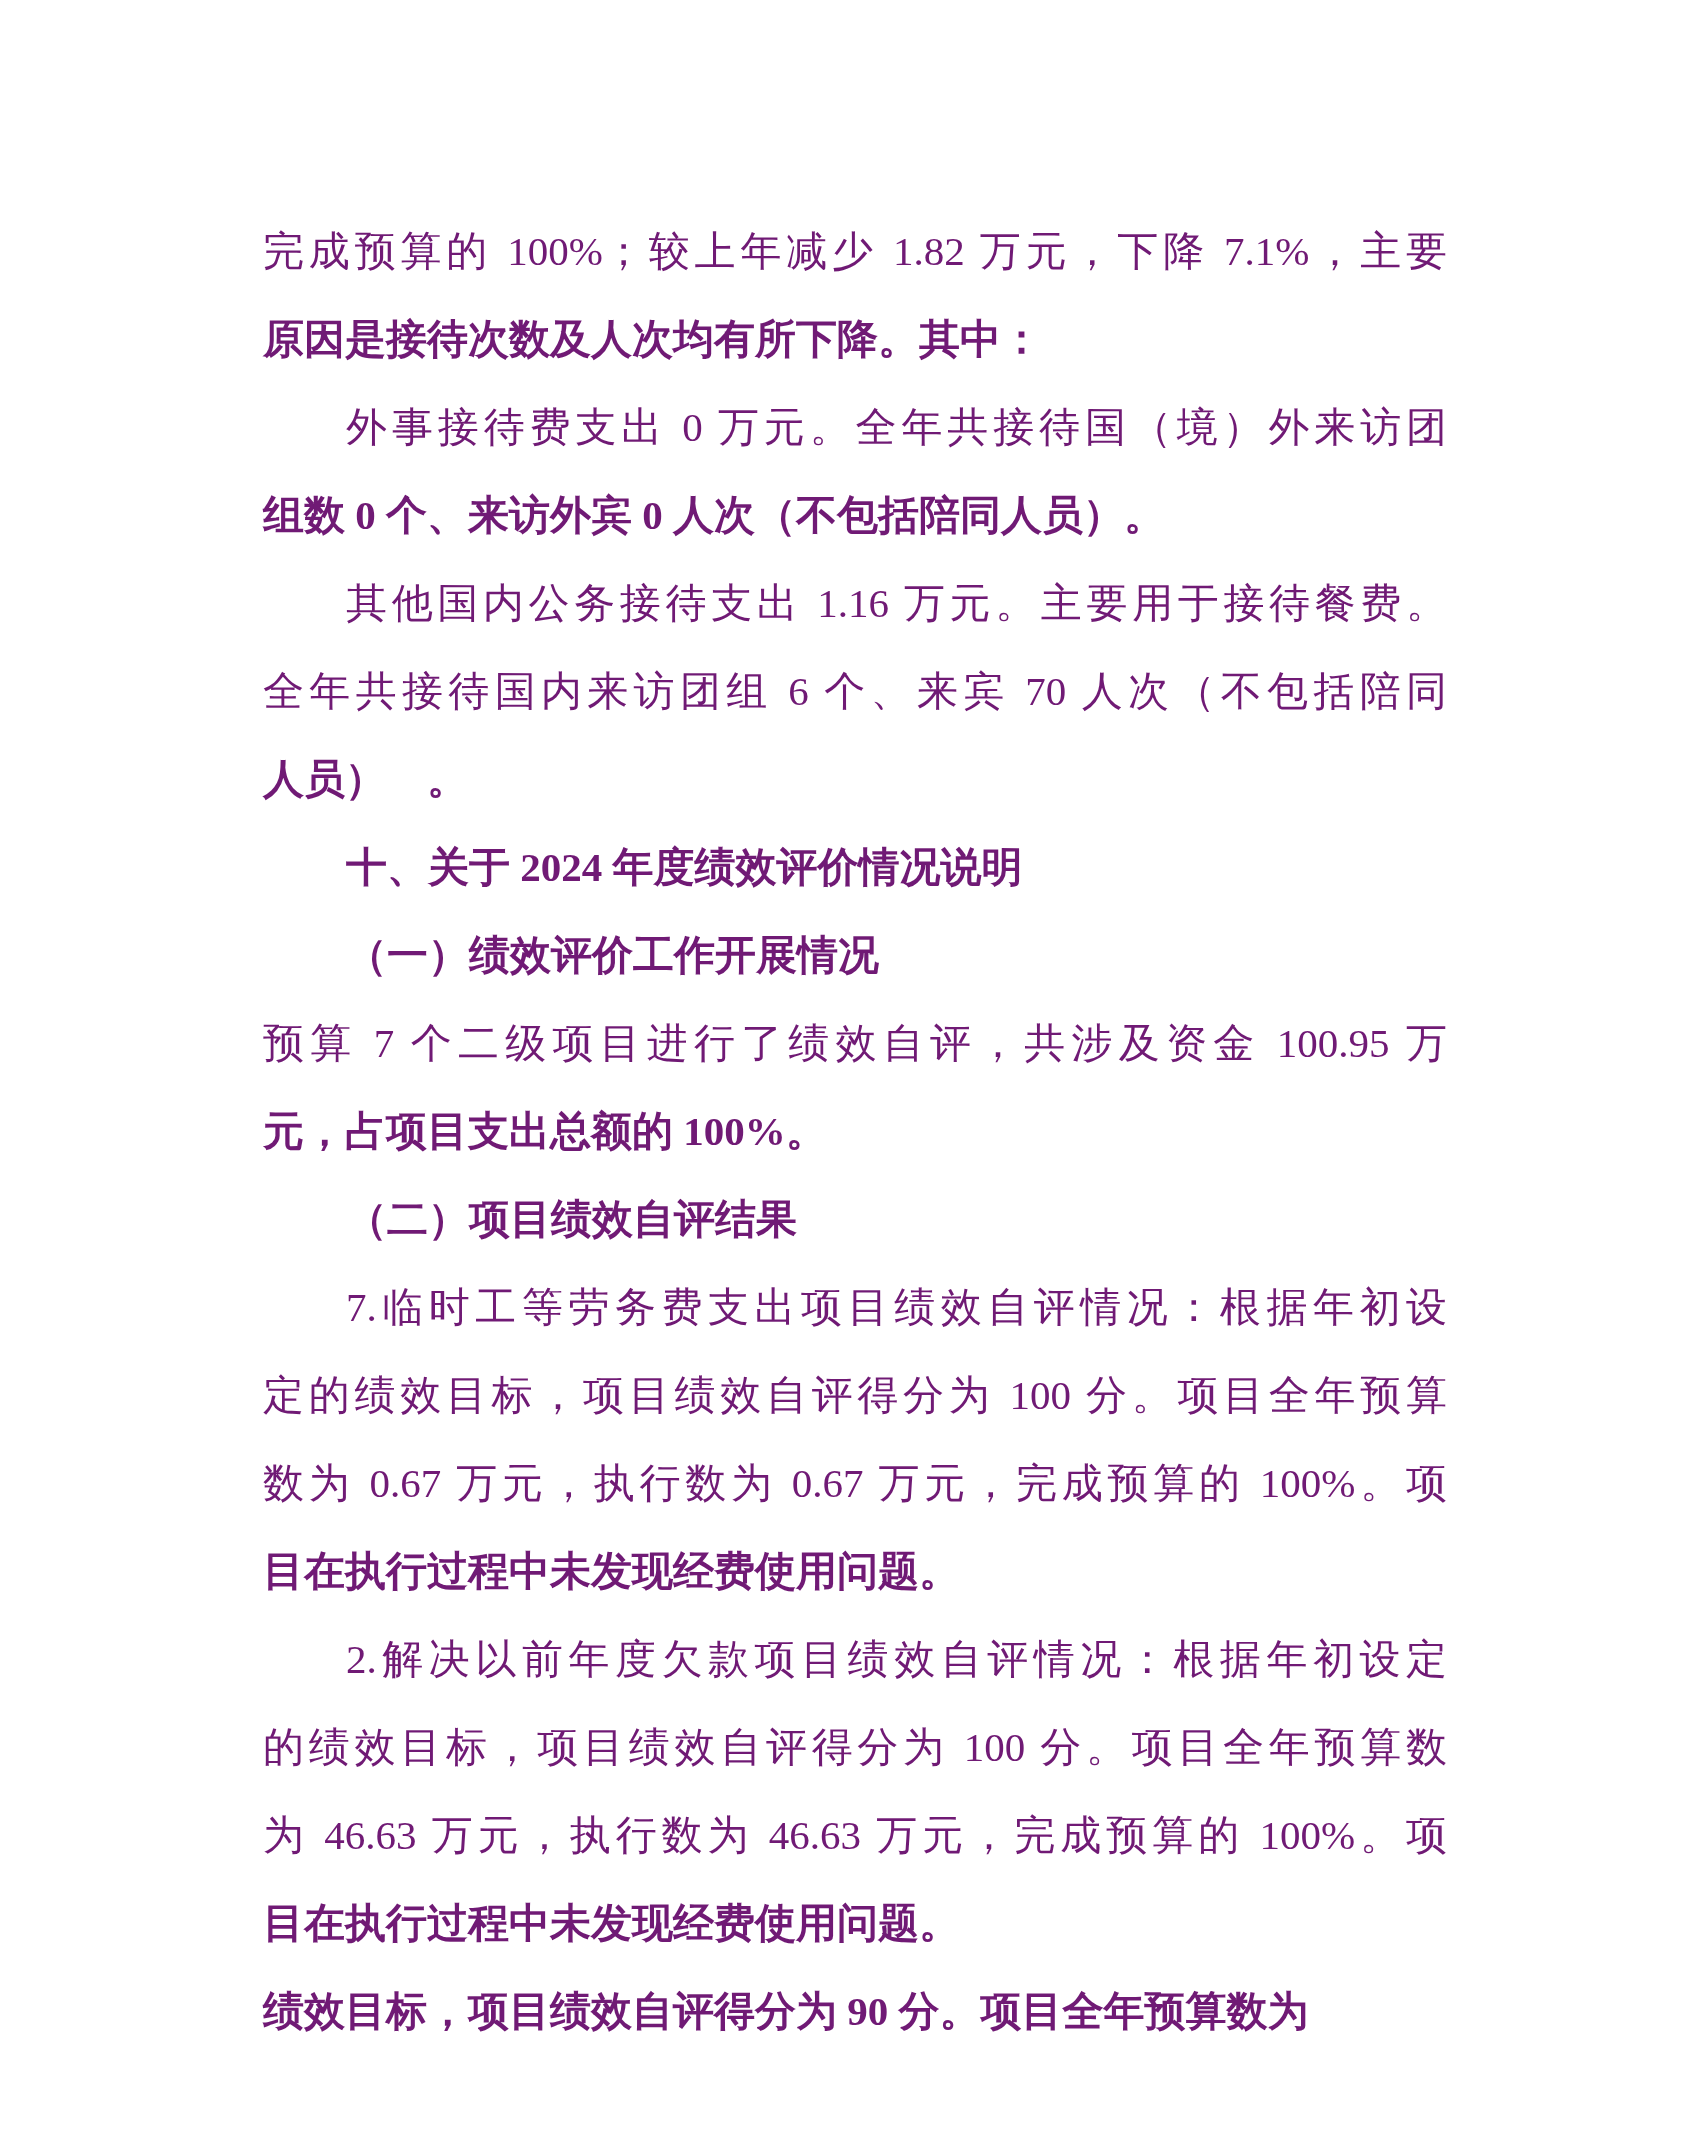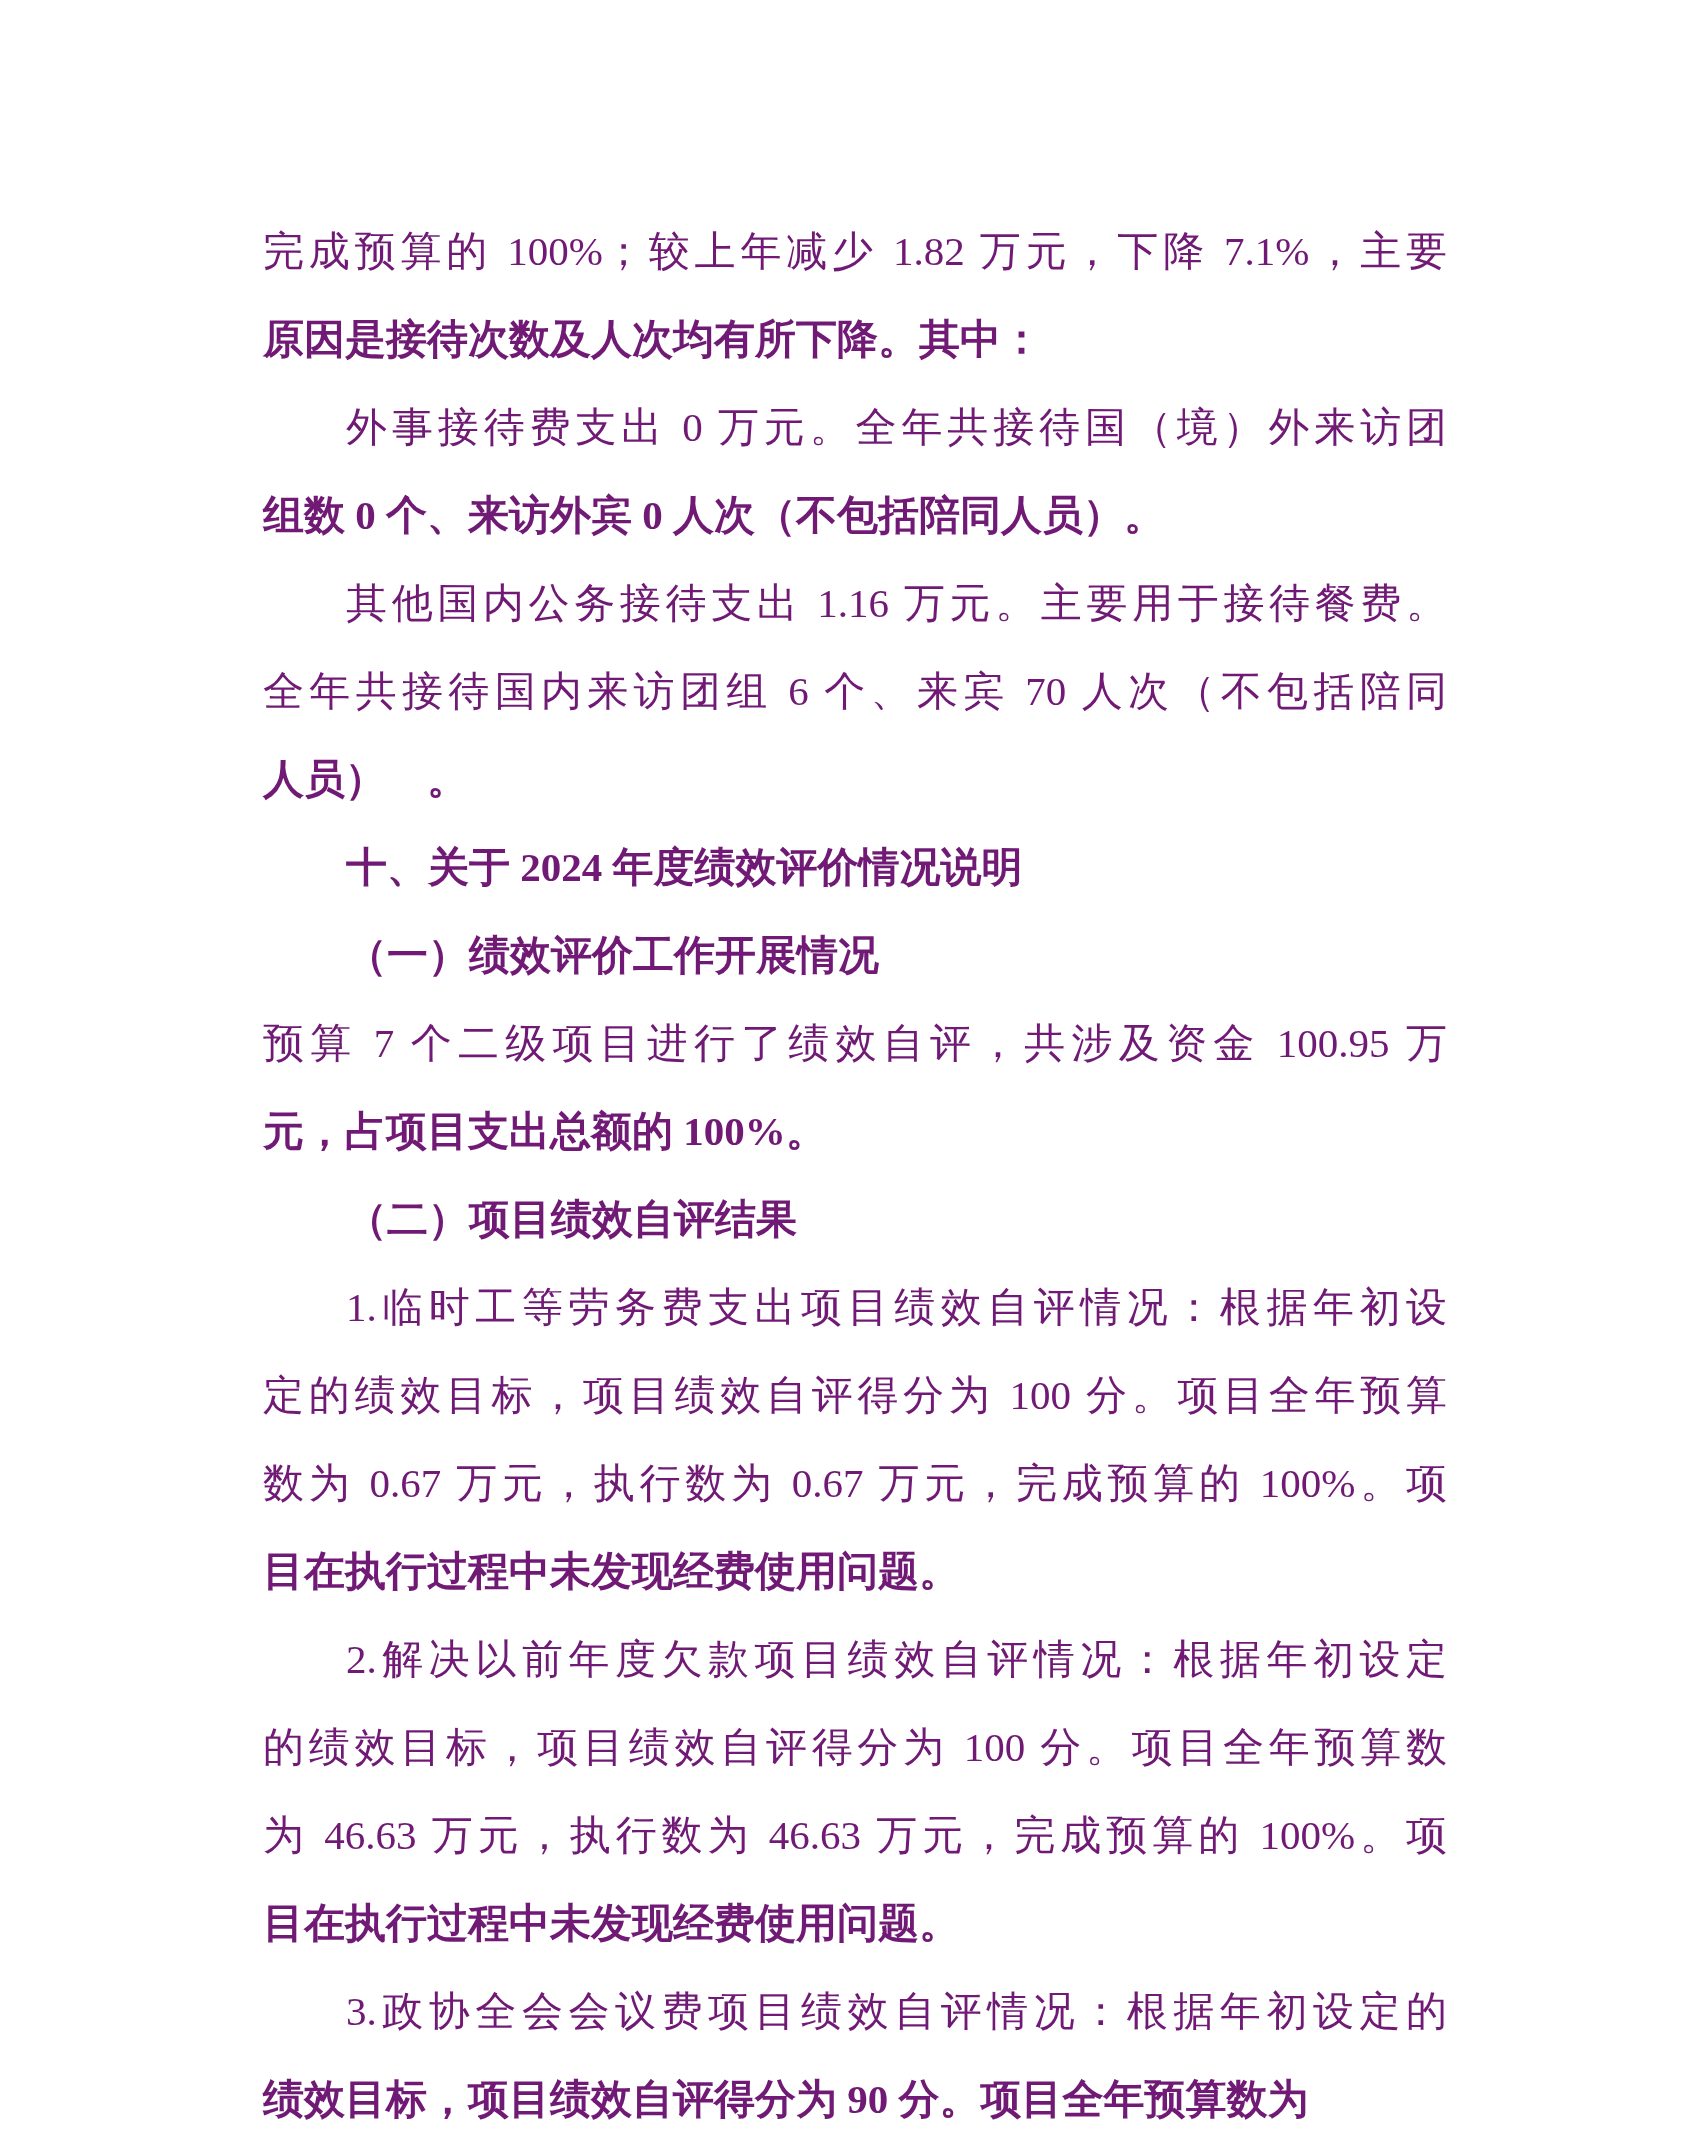--- a/index.html
+++ b/index.html
@@ -55,26 +55,25 @@
       <div class="line indent">外事接待费支出 0 万元。全年共接待国（境）外来访团</div>
       <div class="line last">组数 0 个、来访外宾 0 人次（不包括陪同人员）。</div>
       <div class="line indent">其他国内公务接待支出 1.16 万元。主要用于接待餐费。</div>
       <div class="line">全年共接待国内来访团组 6 个、来宾 70 人次（不包括陪同</div>
       <div class="line last">人员）　。</div>
       <div class="line heading indent last">十、关于 2024 年度绩效评价情况说明</div>
       <div class="line heading indent last">（一）绩效评价工作开展情况</div>
       <div class="line">预算 7 个二级项目进行了绩效自评，共涉及资金 100.95 万</div>
       <div class="line last">元，占项目支出总额的 100%。</div>
       <div class="line heading indent last">（二）项目绩效自评结果</div>
-      <div class="line indent">1.临时工等劳务费支出项目绩效自评情况：根据年初设</div>
+      <div class="line indent">7.临时工等劳务费支出项目绩效自评情况：根据年初设</div>
       <div class="line">定的绩效目标，项目绩效自评得分为 100 分。项目全年预算</div>
       <div class="line">数为 0.67 万元，执行数为 0.67 万元，完成预算的 100%。项</div>
       <div class="line last">目在执行过程中未发现经费使用问题。</div>
       <div class="line indent">2.解决以前年度欠款项目绩效自评情况：根据年初设定</div>
       <div class="line">的绩效目标，项目绩效自评得分为 100 分。项目全年预算数</div>
       <div class="line">为 46.63 万元，执行数为 46.63 万元，完成预算的 100%。项</div>
       <div class="line last">目在执行过程中未发现经费使用问题。</div>
-      <div class="line indent">3.政协全会会议费项目绩效自评情况：根据年初设定的</div>
       <div class="line last">绩效目标，项目绩效自评得分为 90 分。项目全年预算数为</div>
     </div>
 
 </div>
 
 
 </body></html>

